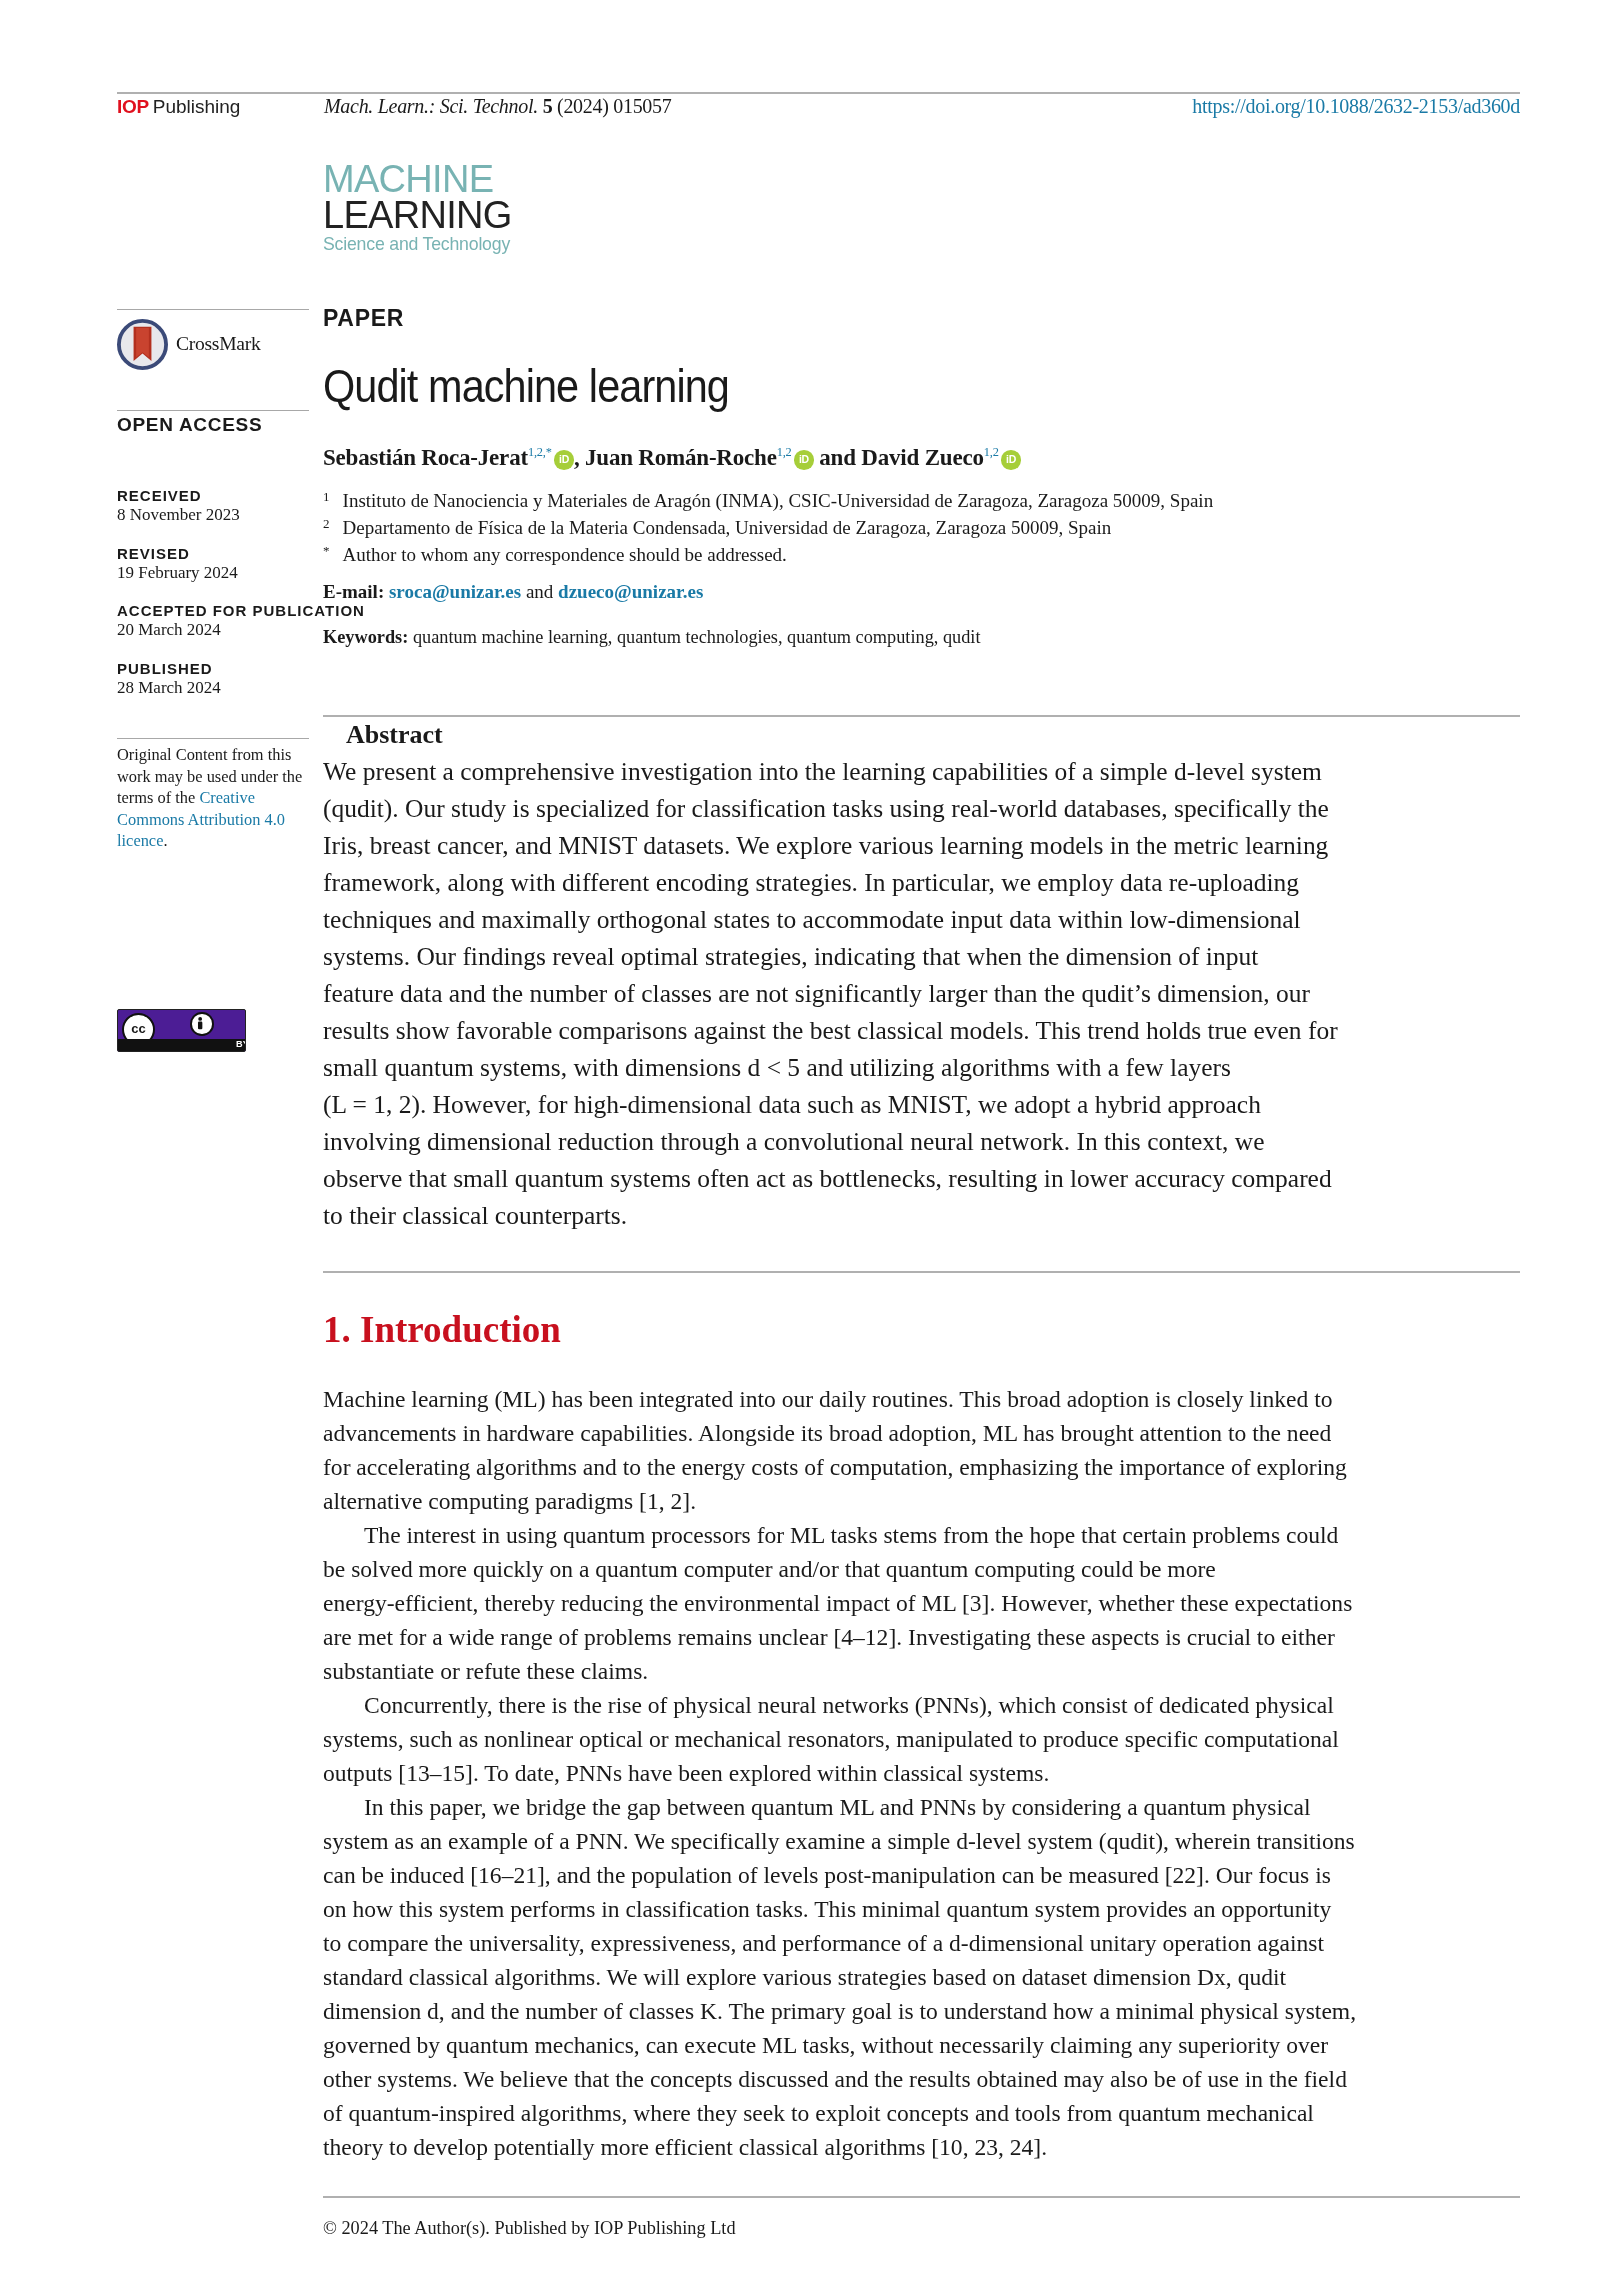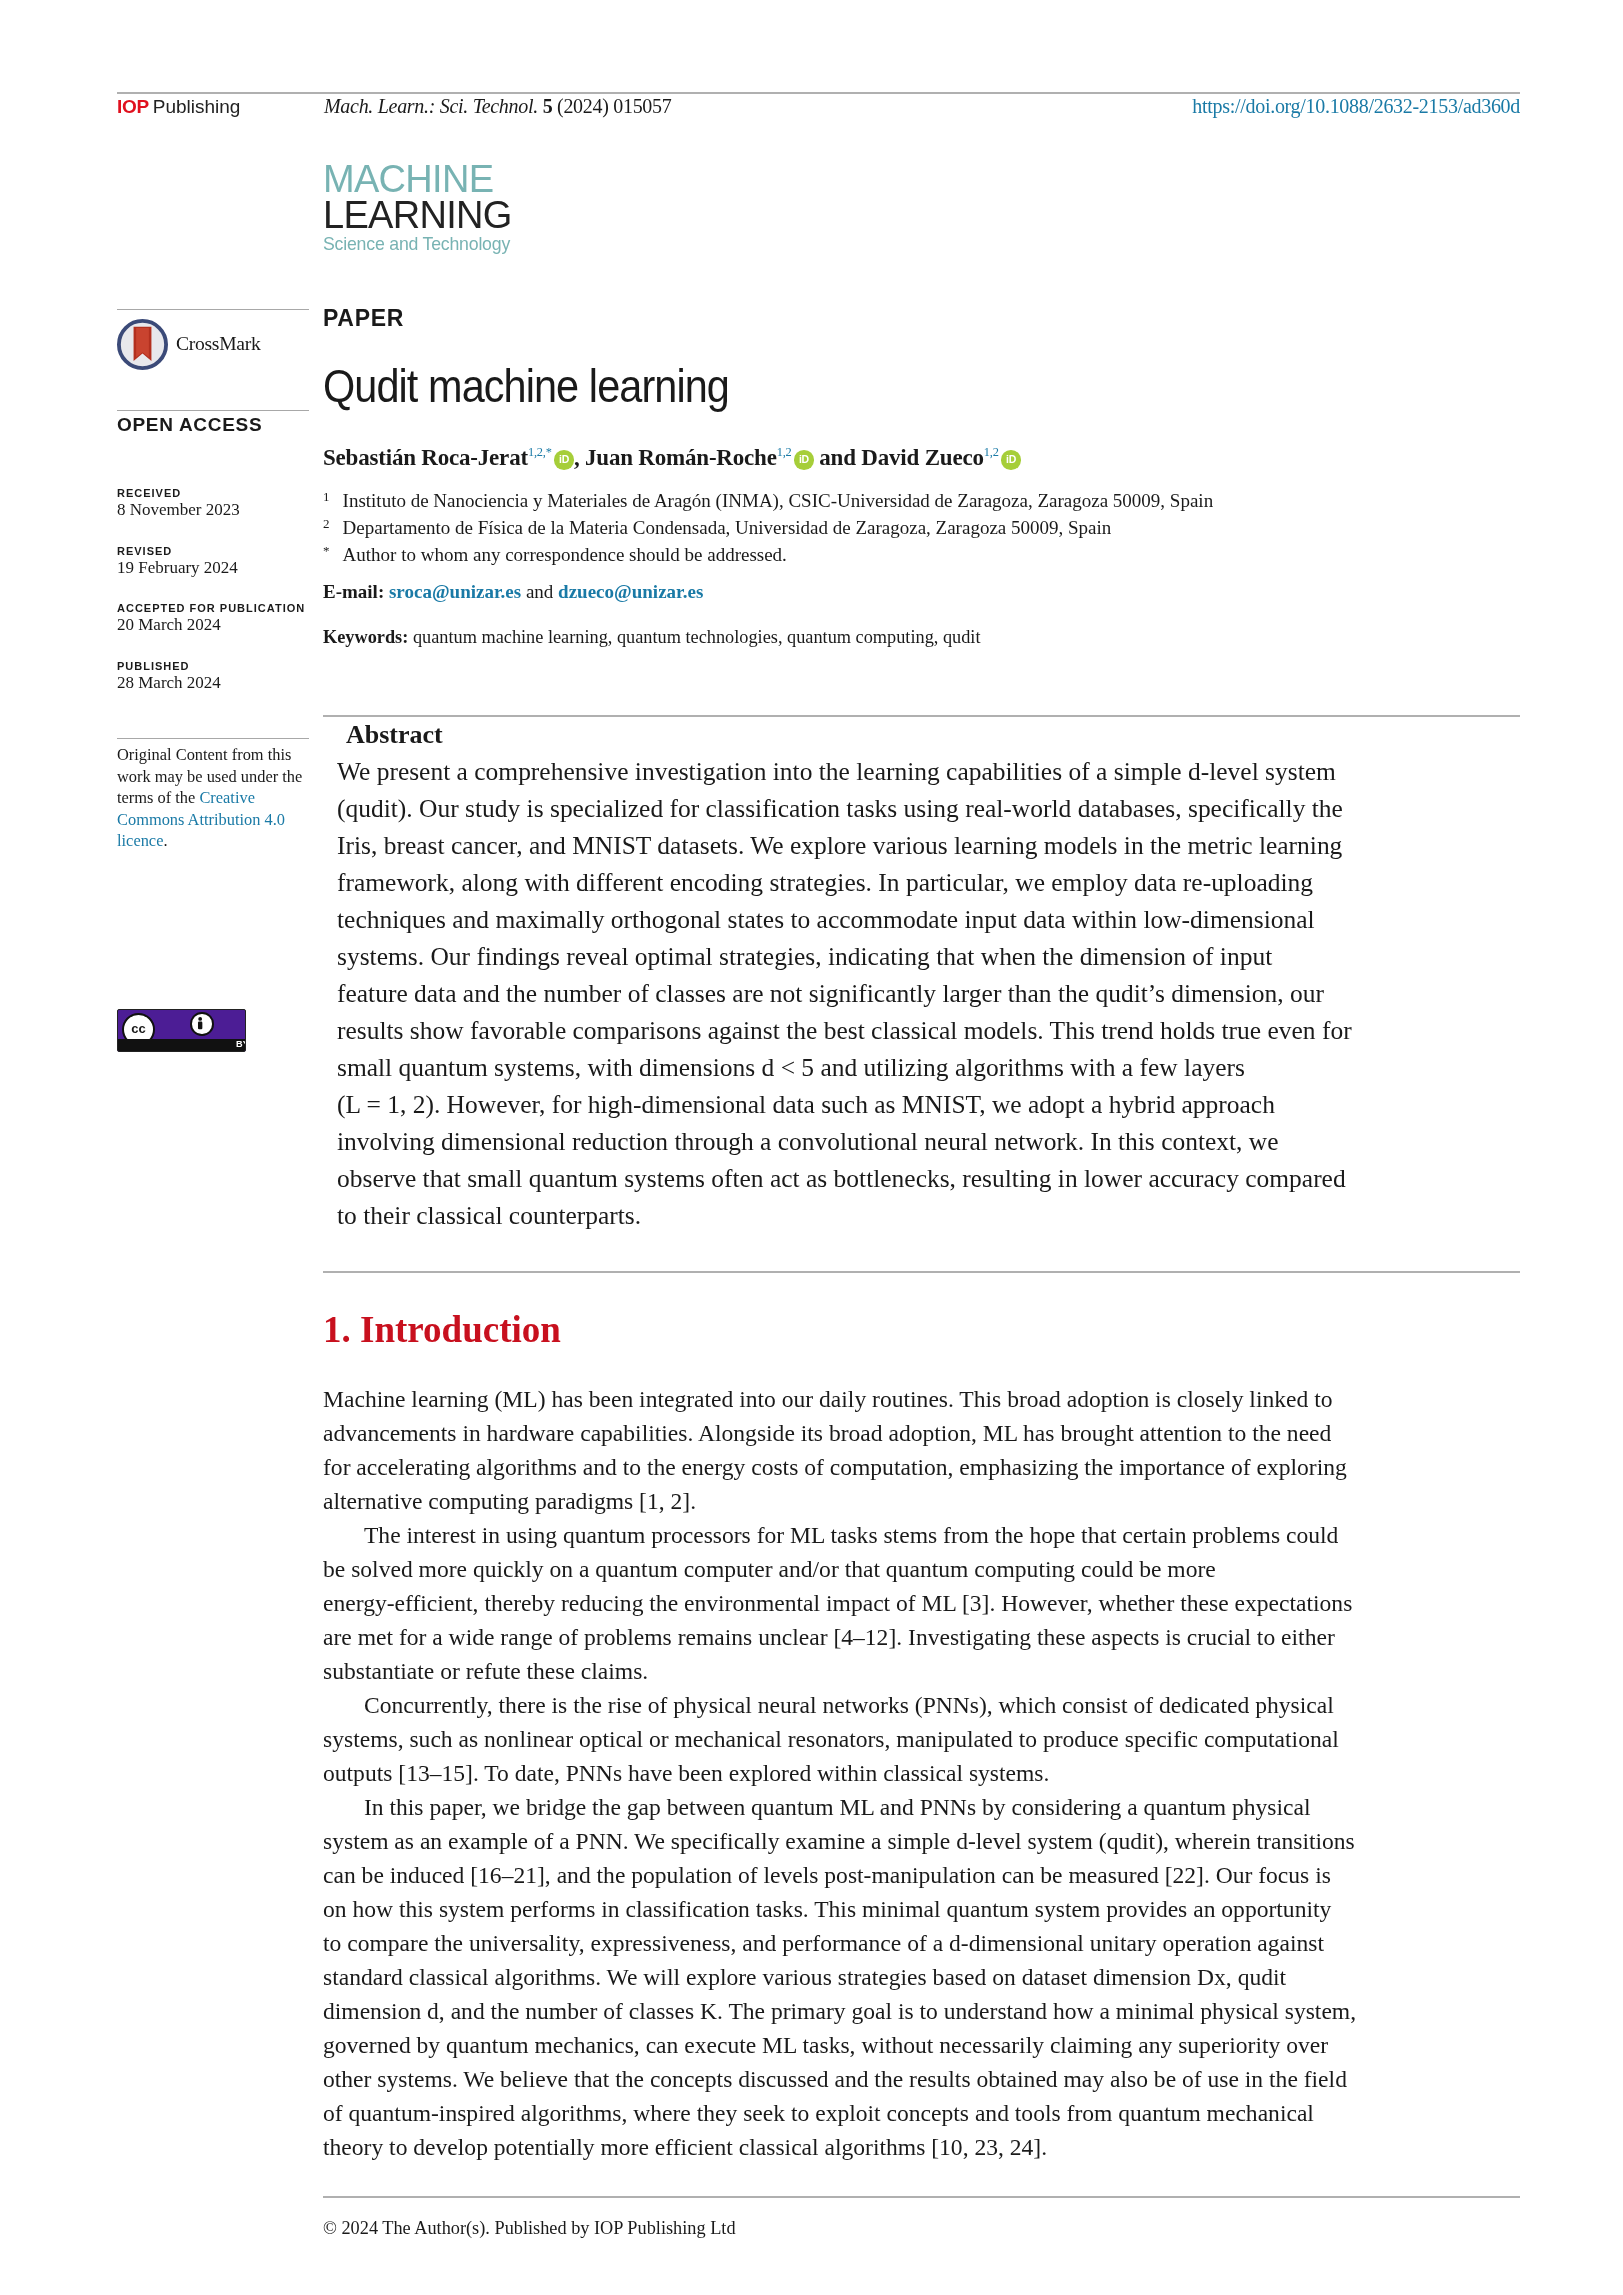--- a/index.html
+++ b/index.html
@@ -26,21 +26,21 @@
   #journal-logo .l1 { font-size:38px; color:#78b3b3; letter-spacing:-0.7px; line-height:37px; font-weight:300; }
   #journal-logo .l2 { font-size:38px; color:#222; letter-spacing:-0.7px; line-height:35px; }
   #journal-logo .l3 { font-size:17.7px; color:#78b3b3; line-height:22px; letter-spacing:-0.2px; }
 
   
   #crossmark { position:absolute; left:117px; top:319px; width:196px; height:52px; }
   #crossmark .cm-icon { position:absolute; left:0; top:0; width:51px; height:51px; }
   #crossmark .cm-text { position:absolute; left:59px; top:14.4px; font-size:19.6px; letter-spacing:-0.3px; }
   #open-access { position:absolute; left:117px; top:411px; font-size:19px; font-weight:bold; letter-spacing:0.7px; }
   .date-block { position:absolute; left:117px; }
-  .date-label { font-size:11px; font-weight:bold; letter-spacing:1px; }
+  .date-label { font-size:15px; font-weight:bold; letter-spacing:1px; }
   .date-value { font-size:17px; margin-top:1.3px; }
   #license-text { position:absolute; left:117px; top:738px; width:196px; font-size:16.4px; line-height:21.6px; }
   #license-text p { margin:0 0 9.2px 0; }
   #cc-badge { position:absolute; left:117px; top:1009px; width:127px; height:41px; border:1.3px solid #222; background:#4c1d95; border-radius:2px; overflow:hidden; }
   #cc-badge .by-bar { position:absolute; left:0; right:0; bottom:0; height:11.8px; background:#111; }
   #cc-badge .by-text { position:absolute; left:71px; bottom:0; color:#fff; font-size:9.2px; font-weight:bold; line-height:11.8px;margin-left:47px; }
   #cc-badge .cc-circle { position:absolute; left:3.9px; top:2.6px; width:33px; height:33px; border-radius:50%; background:#fff; border:2.6px solid #111; box-sizing:border-box; font-size:13px; font-weight:bold; text-align:center; line-height:27.5px; }
   #cc-badge .person { position:absolute; left:72px; top:2px; width:23.6px; height:23.6px; border-radius:50%; background:#fff; border:2px solid #111; box-sizing:border-box; }
 
   
@@ -52,21 +52,21 @@
   #affiliations { position:absolute; left:323px; top:487px; font-size:19px; line-height:27px; }
   #affiliations .aff { position:relative; padding-left:19.6px; white-space:nowrap; }
   #affiliations .aff-mark { position:absolute; left:0; top:-3.9px; font-size:13px; }
   #email { position:absolute; left:323px; top:581px; font-size:19px; }
   #email .lbl { font-weight:bold; }
   #email .link { font-weight:bold; }
   #keywords { position:absolute; left:323px; top:627px; font-size:18.3px; }
   #keywords .lbl { font-weight:bold; }
 
   #abstract-heading { position:absolute; left:323px; top:720px; font-size:26px; font-weight:bold;margin-left:23px; }
-  #abstract-body { position:absolute; left:323px; top:753px; width:1198px; font-size:25.5px; line-height:37px; text-align:left;margin-left:14px; }
+  #abstract-body { position:absolute; left:323px; top:753px; width:1198px; font-size:25.5px; line-height:37px; text-align:left; }
   #abstract-body .line { white-space:nowrap; display:block; transform-origin:left; }
 
   #intro-heading { position:absolute; left:323px; top:1308px; font-size:37px; font-weight:bold; color:#c8101e; }
   #intro-body { position:absolute; left:323px; top:1382px; width:1198px; font-size:23.6px; line-height:34px; }
   #intro-body .line { white-space:nowrap; display:block; }
   #intro-body .indent { padding-left:41px; }
 
   #footer { position:absolute; left:323px; top:2218px; font-size:18.3px; }
   .tight { letter-spacing:-0.3px; }
 </style>

